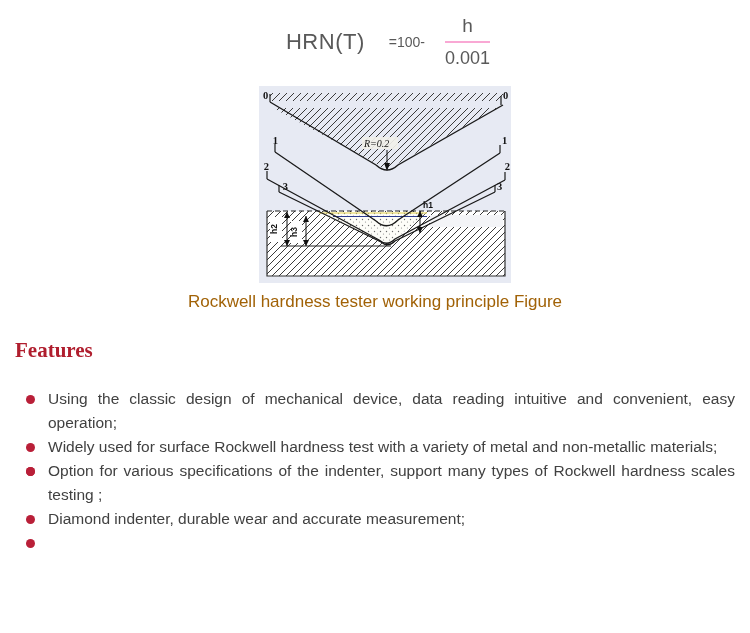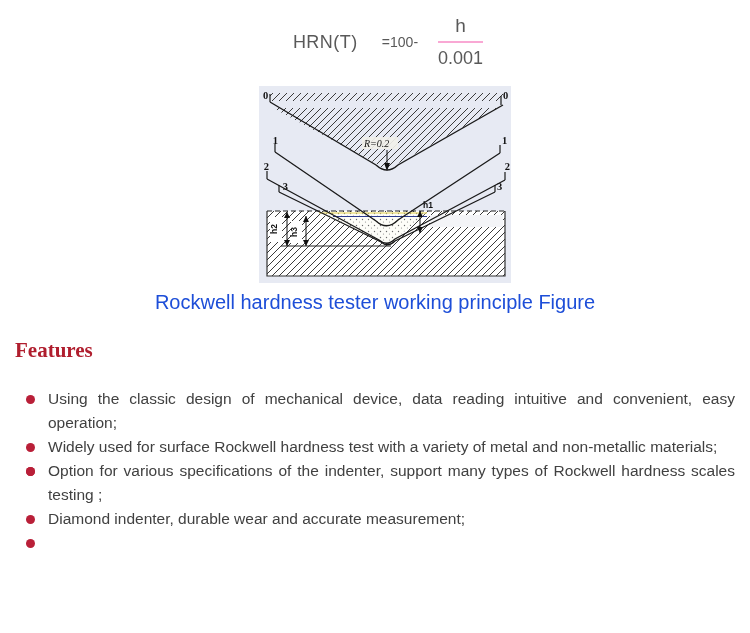--- a/index.html
+++ b/index.html
@@ -9,31 +9,31 @@
     font-family: "Liberation Sans", sans-serif;
     position: relative;
   }
   
   .formula-row {
     margin-top: 14px;
     display: flex; justify-content: center; align-items: center;
     transform: translateX(13px);
     color: #595959;
   }
-  .f-lhs { font-size: 18px; letter-spacing: 0.5px; }
+  .f-lhs { font-size: 22px; letter-spacing: 0.5px; }
   .f-eq  { font-size: 14px; margin-left: 24px; }
   .frac  { margin-left: 20px; text-align: center; color: #595959; }
   .frac .num { font-size: 19px; line-height: 24px; padding: 0 14px 3px 14px; }
   .frac .den { font-size: 18px; line-height: 24px; padding-top: 3px; border-top: 2px solid #f9a8d4; }
   
   .diagram { margin: 16px 0 0 259px; width: 252px; height: 197px; }
   .diagram svg { display: block; }
   .caption {
     margin-top: 8px; text-align: center;
-    font-size: 20px; line-height: 22px; color: #1d4ed8;
+    font-size: 17px; line-height: 22px; color: #a16207;
   }
   
   h2.features {
     margin: 27px 0 12px 15px;
     font-family: "Liberation Serif", serif;
     font-size: 21px; line-height: 21px; font-weight: bold;
   }
   ul.feat-list {
     list-style: none;
     margin-top: 26px;

